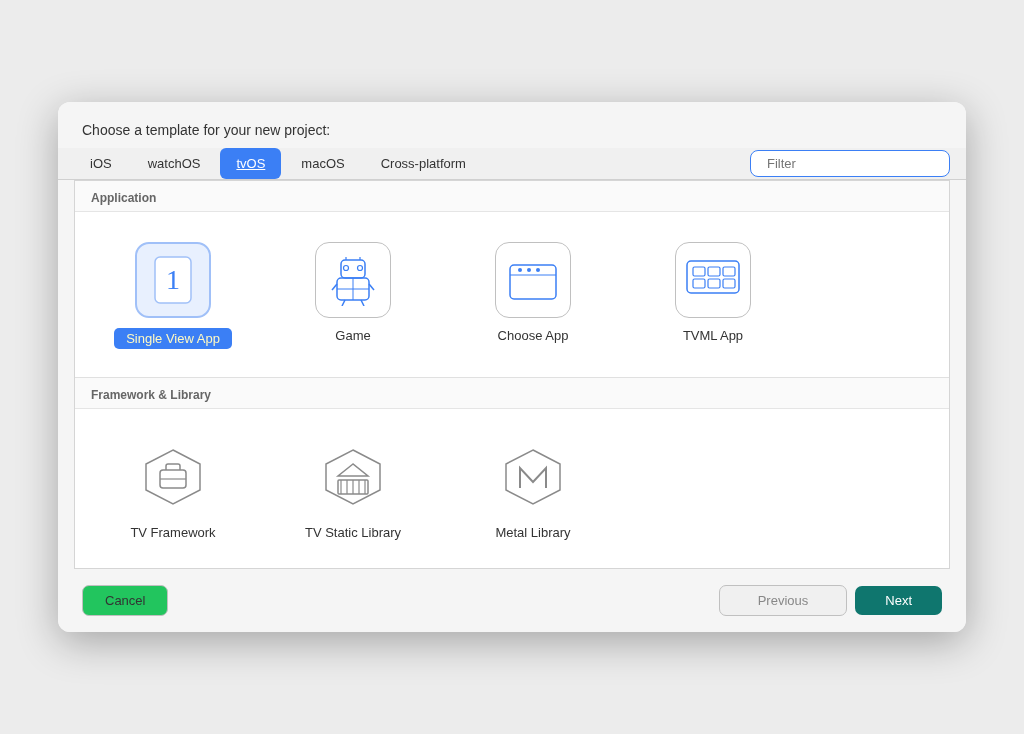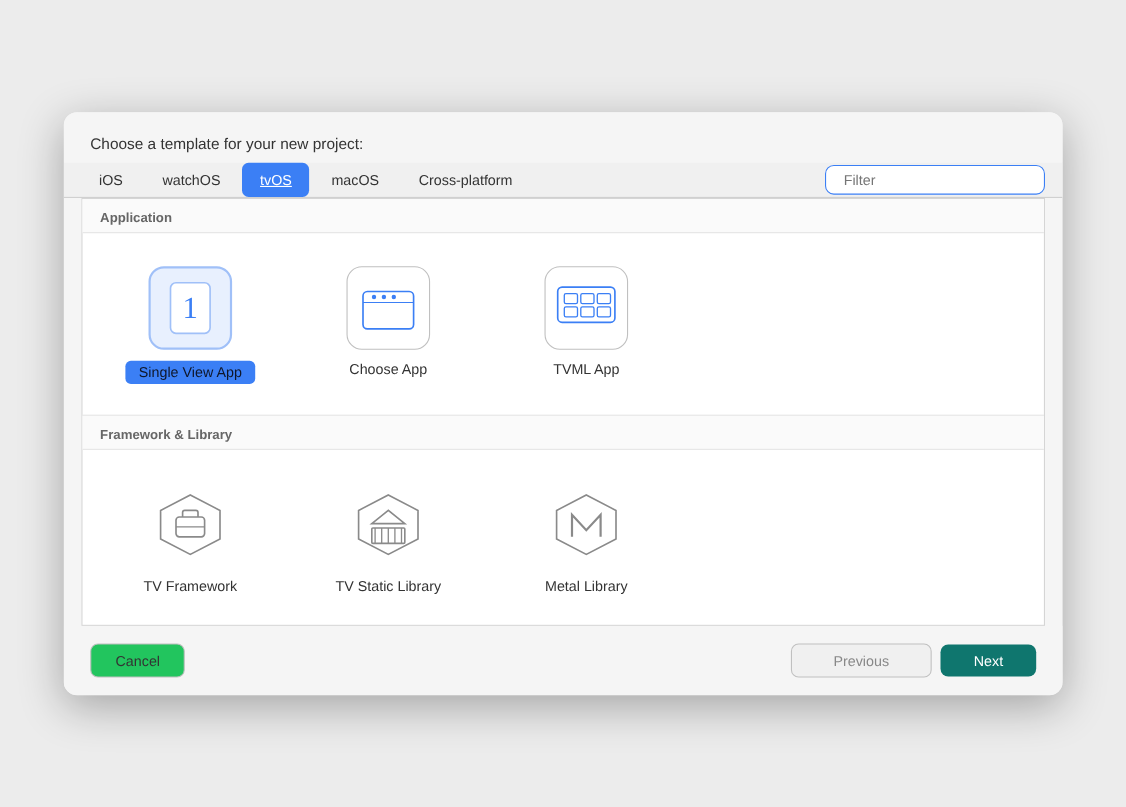--- a/index.html
+++ b/index.html
@@ -115,21 +115,21 @@
       justify-content: center;
       margin-bottom: 8px;
     }
     .template-label {
       font-size: 13px;
       color: #333;
       text-align: center;
     }
     .selected-label {
       background: #3b7ff5;
-      color: #0f172a;
+      color: #fef9c3;
       padding: 3px 12px;
       border-radius: 5px;
       font-size: 13px;
     }
     .template-item.selected .template-icon-box {
       background: #e8f0fe;
       border: 2px solid #a0c0f8;
     }
     .template-icon-box {
       width: 76px;
@@ -211,20 +211,44 @@
           <div class="template-icon-box" style="background:#e8f0fe; border:2px solid #a0c0f8;">
             <svg width="44" height="54" viewBox="0 0 44 54" fill="none">
               <rect x="4" y="4" width="36" height="46" rx="5" fill="white" stroke="#a0c0f8" stroke-width="1.5"></rect>
               <text x="22" y="36" text-anchor="middle" font-size="28" font-weight="300" fill="#3b7ff5" font-family="Helvetica Neue">1</text>
             </svg>
           </div>
         </div>
         <span class="selected-label">Single View App</span>
       </div>
 
+      <div class="template-item">
+        <div class="template-icon">
+          <div class="template-icon-box">
+            <svg width="52" height="52" viewBox="0 0 52 52" fill="none">
+
+              <rect x="14" y="6" width="24" height="18" rx="4" fill="none" stroke="#3b7ff5" stroke-width="1.5"></rect>
+              <circle cx="19" cy="14" r="2.5" fill="none" stroke="#3b7ff5" stroke-width="1.2"></circle>
+              <circle cx="33" cy="14" r="2.5" fill="none" stroke="#3b7ff5" stroke-width="1.2"></circle>
+              <line x1="19" y1="6" x2="19" y2="3" stroke="#3b7ff5" stroke-width="1.2"></line>
+              <line x1="33" y1="6" x2="33" y2="3" stroke="#3b7ff5" stroke-width="1.2"></line>
+              <rect x="10" y="24" width="32" height="22" rx="4" fill="none" stroke="#3b7ff5" stroke-width="1.5"></rect>
+              <line x1="26" y1="24" x2="26" y2="46" stroke="#3b7ff5" stroke-width="1"></line>
+              <line x1="10" y1="35" x2="42" y2="35" stroke="#3b7ff5" stroke-width="1"></line>
+
+              <line x1="10" y1="30" x2="5" y2="36" stroke="#3b7ff5" stroke-width="1.5"></line>
+              <line x1="42" y1="30" x2="47" y2="36" stroke="#3b7ff5" stroke-width="1.5"></line>
+
+              <line x1="18" y1="46" x2="15" y2="52" stroke="#3b7ff5" stroke-width="1.5"></line>
+              <line x1="34" y1="46" x2="37" y2="52" stroke="#3b7ff5" stroke-width="1.5"></line>
+            </svg>
+          </div>
+        </div>
+        <span class="template-label">Game</span>
+      </div>
 
       <div class="template-item">
         <div class="template-icon">
           <div class="template-icon-box">
             <svg width="54" height="46" viewBox="0 0 54 46" fill="none">
               <rect x="4" y="8" width="46" height="34" rx="4" fill="none" stroke="#3b7ff5" stroke-width="1.5"></rect>
               <line x1="4" y1="18" x2="50" y2="18" stroke="#3b7ff5" stroke-width="1"></line>
               <circle cx="14" cy="13" r="2" fill="#3b7ff5"></circle>
               <circle cx="23" cy="13" r="2" fill="#3b7ff5"></circle>
               <circle cx="32" cy="13" r="2" fill="#3b7ff5"></circle>

